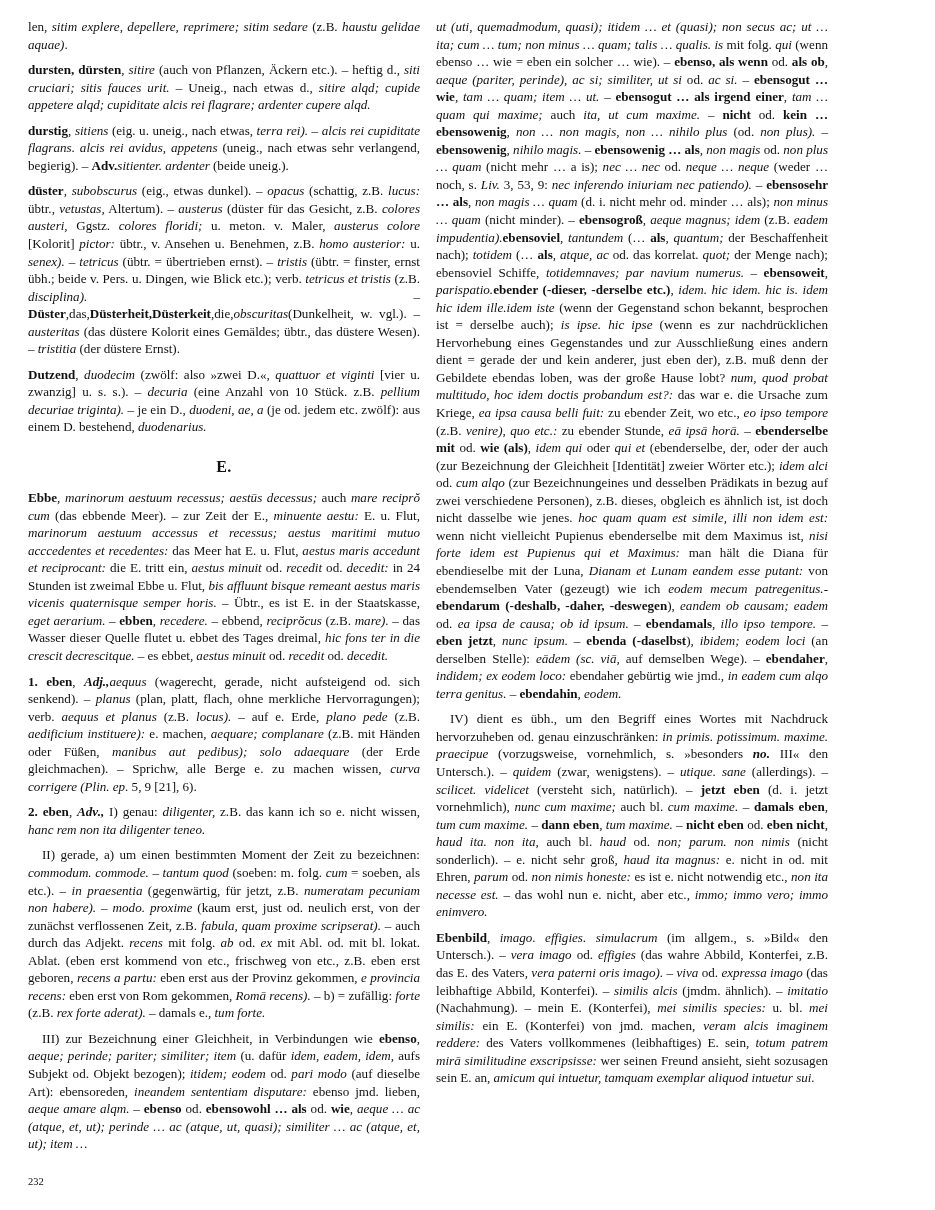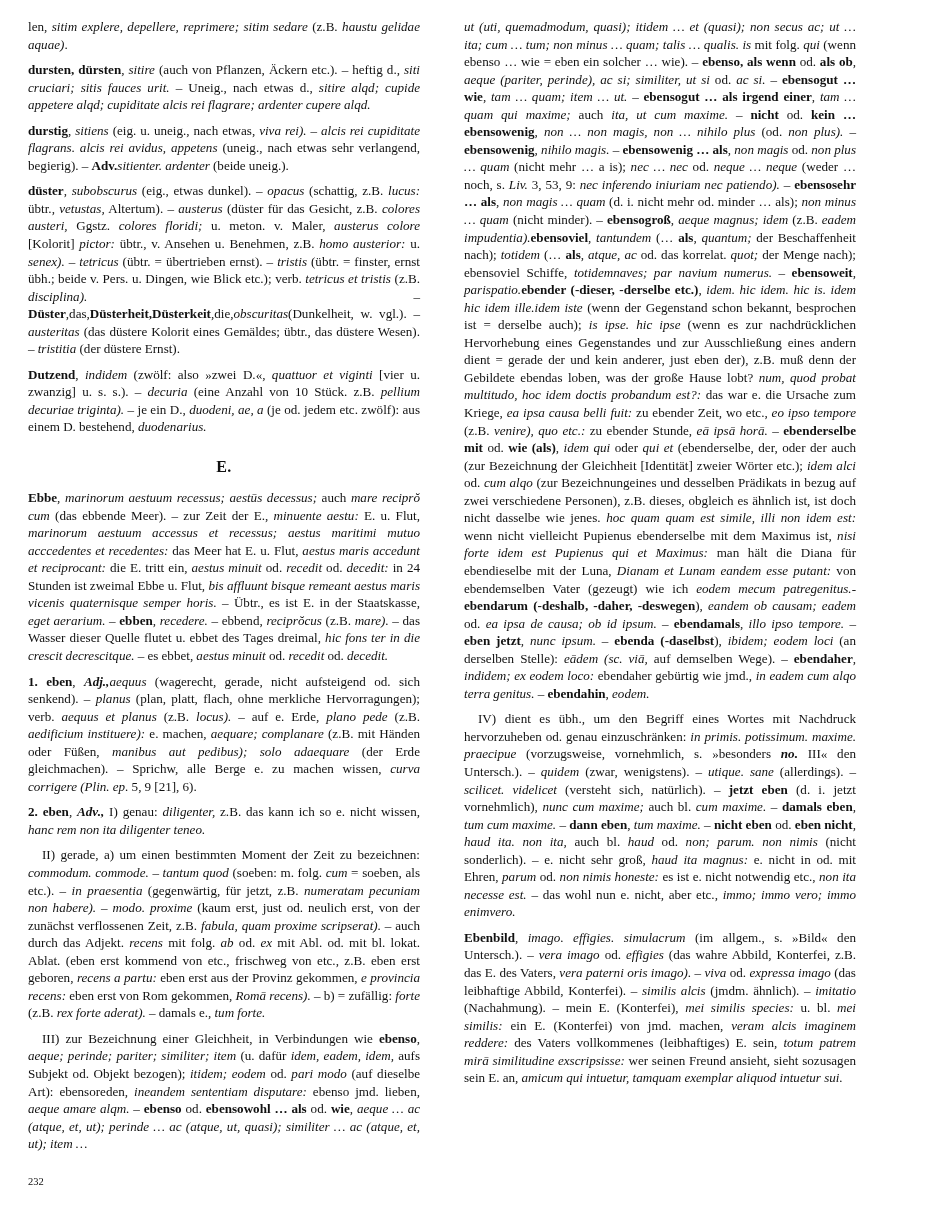--- a/index.html
+++ b/index.html
@@ -24,21 +24,21 @@
     box-sizing: border-box;
     padding: 18px 95px 0 28px;
   }
   .columns {
     position: absolute;
     left: 28px;
     top: 18px;
     width: 812px;
     height: 1140px;
     display: flex;
-    gap: 44px;
+    gap: 16px;
   }
   .col {
     width: 392px;
     flex: 0 0 392px;
   }
   .entry {
     font-size: 13.1px;
     line-height: 17.55px;
     text-align: justify;
     text-justify: inter-word;
@@ -70,23 +70,23 @@
 </head>
 <body>
 
 <div class="page">
   <div class="columns">
 
     <div class="col">
       <div>
           <p class="entry hang">len, <i>sitim explere, depellere, reprimere; sitim sedare</i> (z.B. <i>haustu gelidae aquae)</i>.</p>
           <p class="entry hang"><b>dursten, dürsten</b>, <i>sitire</i> (auch von Pflanzen, Äckern etc.). – heftig d., <i>siti cruciari; sitis fauces urit.</i> – Uneig., nach etwas d., <i>sitire alqd; cupide appetere alqd; cupiditate alcis rei flagrare; ardenter cupere alqd.</i></p>
-          <p class="entry hang"><b>durstig</b>, <i>sitiens</i> (eig. u. uneig., nach etwas, <i>viva rei).</i> – <i>alcis rei cupiditate flagrans. alcis rei avidus, appetens</i> (uneig., nach etwas sehr verlangend, begierig). – <b>Adv.</b><i>sitienter. ardenter</i> (beide uneig.).</p>
+          <p class="entry hang"><b>durstig</b>, <i>sitiens</i> (eig. u. uneig., nach etwas, <i>terra rei).</i> – <i>alcis rei cupiditate flagrans. alcis rei avidus, appetens</i> (uneig., nach etwas sehr verlangend, begierig). – <b>Adv.</b><i>sitienter. ardenter</i> (beide uneig.).</p>
           <p class="entry hang"><b>düster</b>, <i>subobscurus</i> (eig., etwas dunkel). – <i>opacus</i> (schattig, z.B. <i>lucus:</i> übtr., <i>vetustas,</i> Altertum). – <i>austerus</i> (düster für das Gesicht, z.B. <i>colores austeri,</i> Ggstz. <i>colores floridi;</i> u. meton. v. Maler, <i>austerus colore</i> [Kolorit] <i>pictor:</i> übtr., v. Ansehen u. Benehmen, z.B. <i>homo austerior:</i> u. <i>senex).</i> – <i>tetricus</i> (übtr. = übertrieben ernst). – <i>tristis</i> (übtr. = finster, ernst übh.; beide v. Pers. u. Dingen, wie Blick etc.); verb. <i>tetricus et tristis</i> (z.B. <i>disciplina).</i> – <b>Düster</b>,das,<b>Düsterheit,Düsterkeit</b>,die,<i>obscuritas</i>(Dunkelheit, w. vgl.). – <i>austeritas</i> (das düstere Kolorit eines Gemäldes; übtr., das düstere Wesen). – <i>tristitia</i> (der düstere Ernst).</p>
-          <p class="entry hang"><b>Dutzend</b>, <i>indidem</i> (zwölf: also »zwei D.«, <i>quattuor et viginti</i> [vier u. zwanzig] u. s. s.). – <i>decuria</i> (eine Anzahl von 10 Stück. z.B. <i>pellium decuriae triginta).</i> – je ein D., <i>duodeni, ae, a</i> (je od. jedem etc. zwölf): aus einem D. bestehend, <i>duodenarius.</i></p>
+          <p class="entry hang"><b>Dutzend</b>, <i>duodecim</i> (zwölf: also »zwei D.«, <i>quattuor et viginti</i> [vier u. zwanzig] u. s. s.). – <i>decuria</i> (eine Anzahl von 10 Stück. z.B. <i>pellium decuriae triginta).</i> – je ein D., <i>duodeni, ae, a</i> (je od. jedem etc. zwölf): aus einem D. bestehend, <i>duodenarius.</i></p>
         </div>
 
       <div class="letter-head">E.</div>
 
       <div>
           <p class="entry hang"><b>Ebbe</b>, <i>marinorum aestuum recessus; aestūs decessus;</i> auch <i>mare reciprŏ cum</i> (das ebbende Meer). – zur Zeit der E., <i>minuente aestu:</i> E. u. Flut, <i>marinorum aestuum accessus et recessus; aestus maritimi mutuo acccedentes et recedentes:</i> das Meer hat E. u. Flut, <i>aestus maris accedunt et reciprocant:</i> die E. tritt ein, <i>aestus minuit</i> od. <i>recedit</i> od. <i>decedit:</i> in 24 Stunden ist zweimal Ebbe u. Flut, <i>bis affluunt bisque remeant aestus maris vicenis quaternisque semper horis.</i> – Übtr., es ist E. in der Staatskasse, <i>eget aerarium.</i> – <b>ebben</b>, <i>recedere.</i> – ebbend, <i>reciprŏcus</i> (z.B. <i>mare).</i> – das Wasser dieser Quelle flutet u. ebbet des Tages dreimal, <i>hic fons ter in die crescit decrescitque.</i> – es ebbet, <i>aestus minuit</i> od. <i>recedit</i> od. <i>decedit.</i></p>
           <p class="entry hang"><b>1. eben</b>, <b><i>Adj.,</i></b><i>aequus</i> (wagerecht, gerade, nicht aufsteigend od. sich senkend). – <i>planus</i> (plan, platt, flach, ohne merkliche Hervorragungen); verb. <i>aequus et planus</i> (z.B. <i>locus).</i> – auf e. Erde, <i>plano pede</i> (z.B. <i>aedificium instituere):</i> e. machen, <i>aequare; complanare</i> (z.B. mit Händen oder Füßen, <i>manibus aut pedibus); solo adaequare</i> (der Erde gleichmachen). – Sprichw, alle Berge e. zu machen wissen, <i>curva corrigere (Plin. ep.</i> 5, 9 [21], 6).</p>
           <p class="entry hang"><b>2. eben</b>, <b><i>Adv.,</i></b> I) genau: <i>diligenter,</i> z.B. das kann ich so e. nicht wissen, <i>hanc rem non ita diligenter teneo.</i></p>
           <p class="entry indent">II) gerade, a) um einen bestimmten Moment der Zeit zu bezeichnen: <i>commodum. commode.</i> – <i>tantum quod</i> (soeben: m. folg. <i>cum</i> = soeben, als etc.). – <i>in praesentia</i> (gegenwärtig, für jetzt, z.B. <i>numeratam pecuniam non habere).</i> – <i>modo. proxime</i> (kaum erst, just od. neulich erst, von der zunächst verflossenen Zeit, z.B. <i>fabula, quam proxime scripserat).</i> – auch durch das Adjekt. <i>recens</i> mit folg. <i>ab</i> od. <i>ex</i> mit Abl. od. mit bl. lokat. Ablat. (eben erst kommend von etc., frischweg von etc., z.B. eben erst geboren, <i>recens a partu:</i> eben erst aus der Provinz gekommen, <i>e provincia recens:</i> eben erst von Rom gekommen, <i>Romā recens).</i> – b) = zufällig: <i>forte</i> (z.B. <i>rex forte aderat).</i> – damals e., <i>tum forte.</i></p>
           <p class="entry indent">III) zur Bezeichnung einer Gleichheit, in Verbindungen wie <b>ebenso</b>, <i>aeque; perinde; pariter; similiter; item</i> (u. dafür <i>idem, eadem, idem,</i> aufs Subjekt od. Objekt bezogen); <i>itidem; eodem</i> od. <i>pari modo</i> (auf dieselbe Art): ebensoreden, <i>ineandem sententiam disputare:</i> ebenso jmd. lieben, <i>aeque amare alqm.</i> – <b>ebenso</b> od. <b>ebensowohl … als</b> od. <b>wie</b>, <i>aeque … ac (atque, et, ut); perinde … ac (atque, ut, quasi); similiter … ac (atque, et, ut); item …</i></p>

